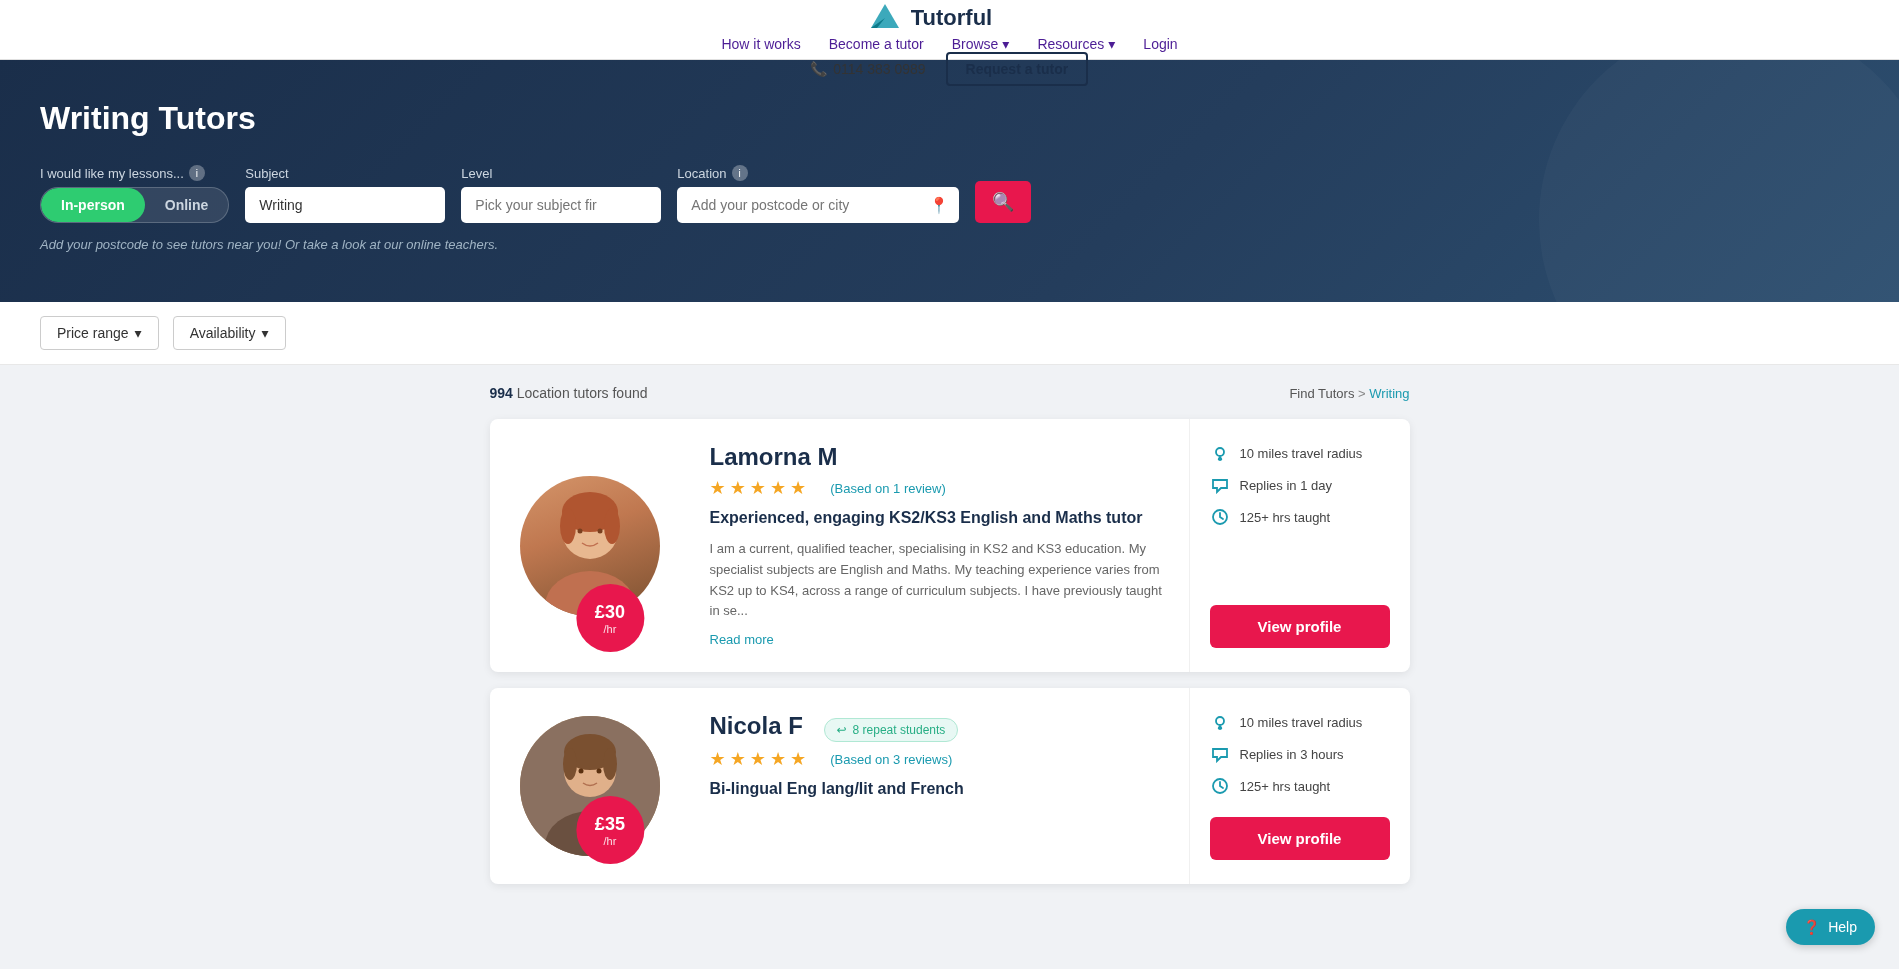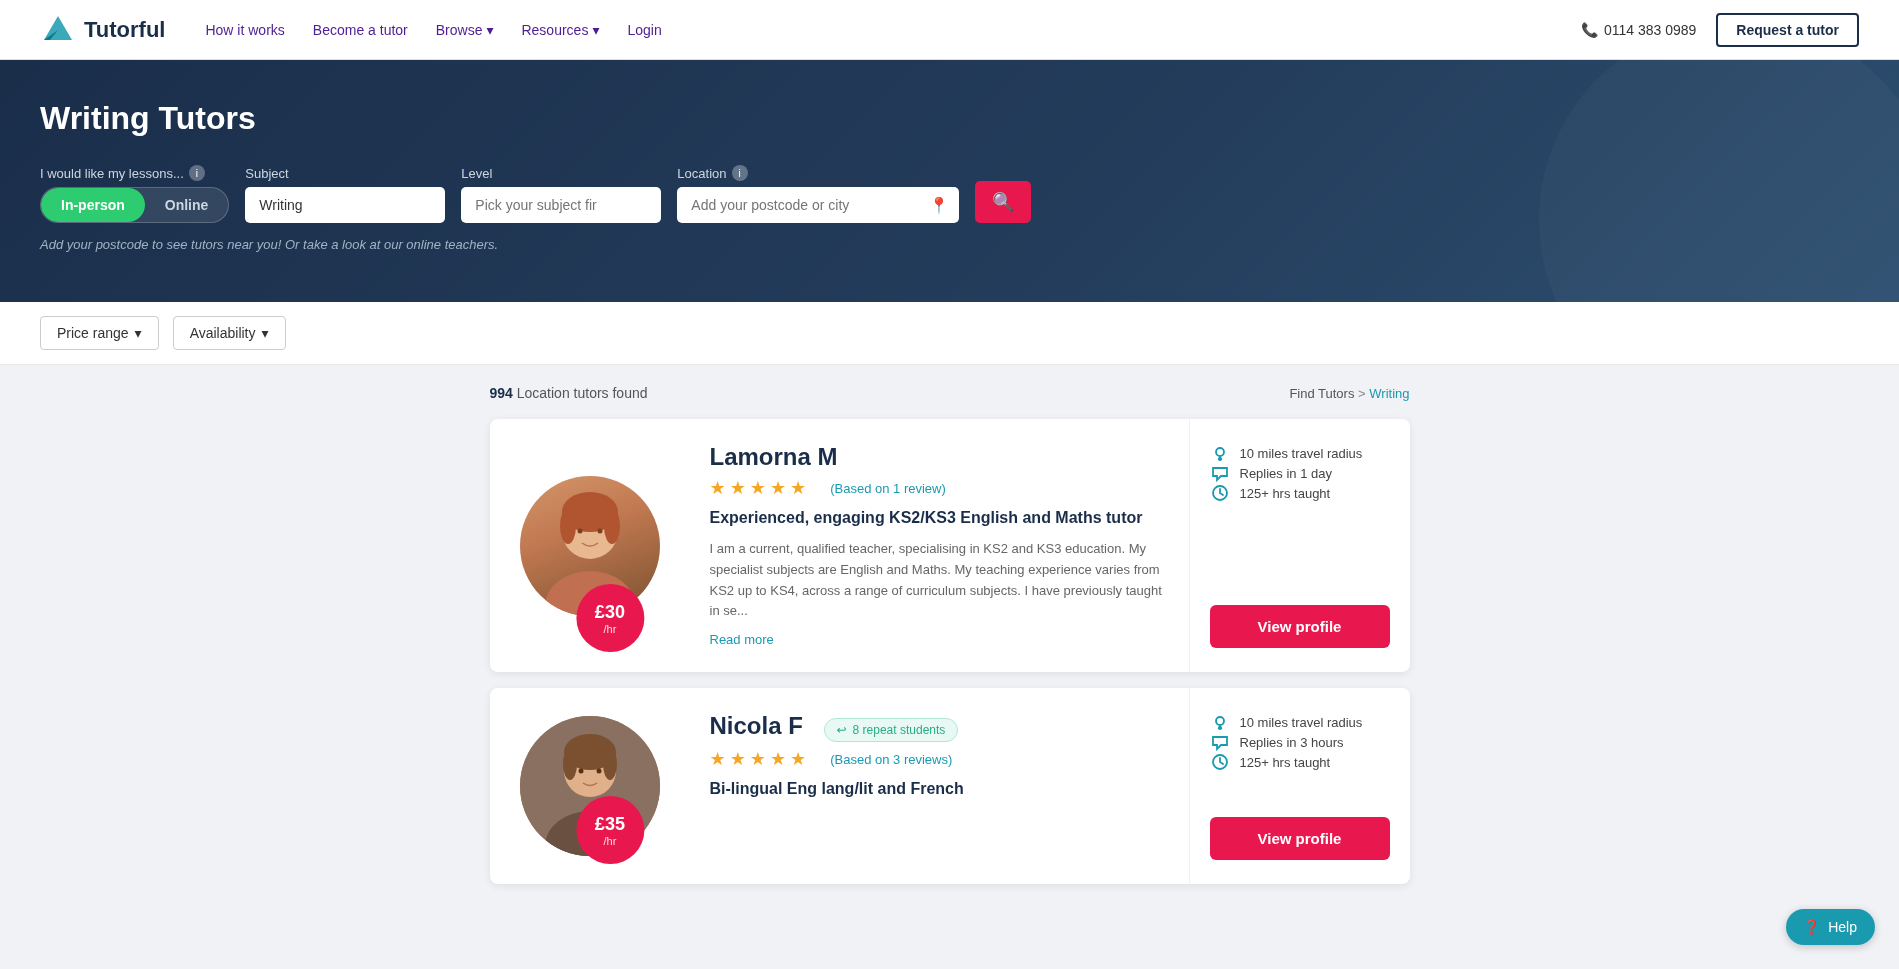--- a/index.html
+++ b/index.html
@@ -8,20 +8,21 @@
     
     .nav {
       background: #fff;
       display: flex;
       align-items: center;
       padding: 0 40px;
       height: 60px;
       border-bottom: 1px solid #e0e0e0;
       position: relative;
       z-index: 10;
+      flex-direction: column;
     }
     .nav-logo {
       display: flex;
       align-items: center;
       gap: 8px;
       font-size: 22px;
       font-weight: 700;
       color: #1a2e4a;
       margin-right: 40px;
       text-decoration: none;
@@ -340,20 +341,21 @@
       width: 220px;
       min-width: 220px;
       padding: 24px 20px;
       display: flex;
       flex-direction: column;
       justify-content: space-between;
     }
     .tutor-meta {
       display: flex;
       flex-direction: column;
+      gap: 12px;
       margin-bottom: 20px;
     }
     .meta-item {
       display: flex;
       align-items: center;
       gap: 10px;
       font-size: 13px;
       color: #444;
     }
     .meta-icon {

